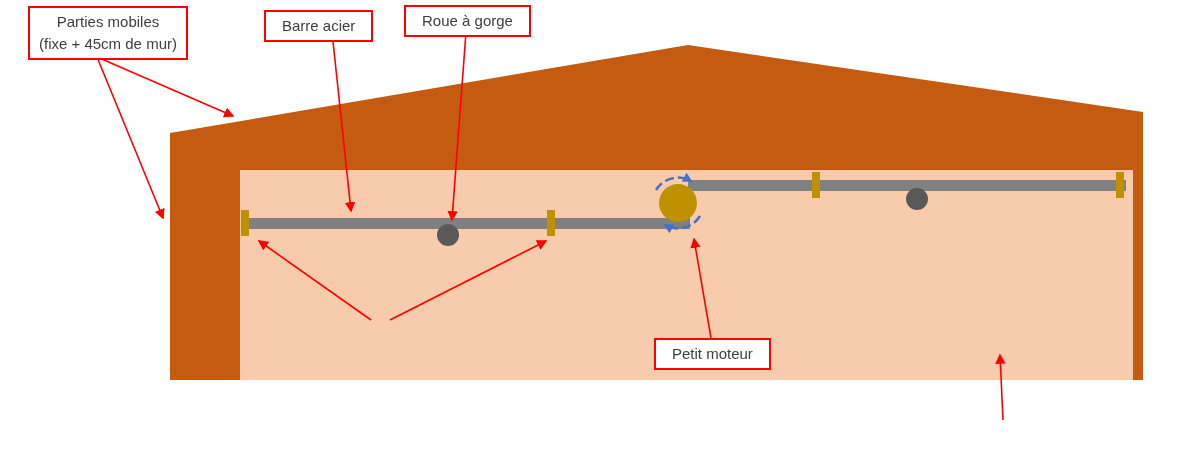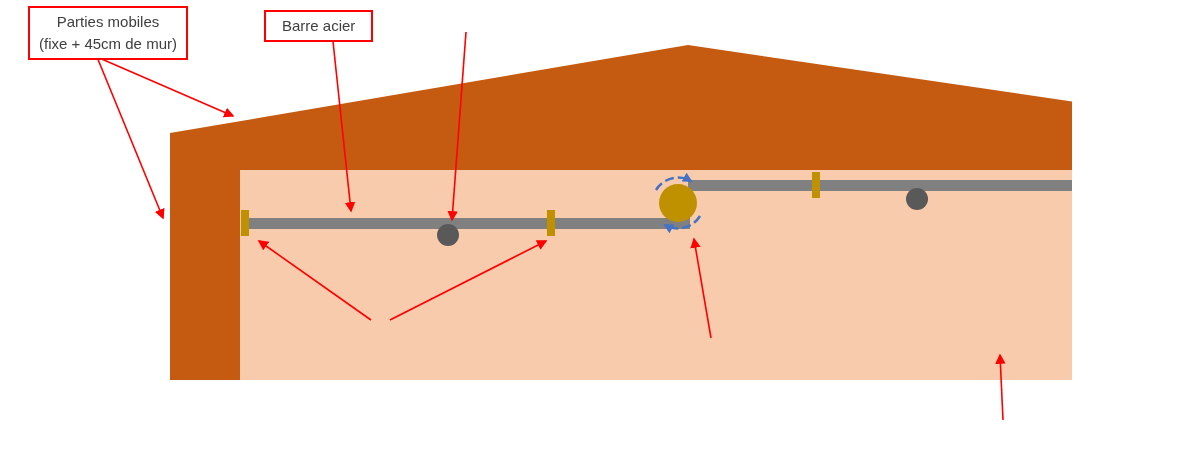--- a/index.html
+++ b/index.html
@@ -1,21 +1,21 @@
 <!DOCTYPE html>
 <html><head>
 <meta charset="utf-8">
 <style>
   * { margin: 0; padding: 0; box-sizing: border-box; }
   html, body { background: #ffffff; }
   body { font-family: "Liberation Sans", sans-serif; }
 
   .canvas {
     position: relative;
-    width: 1072px;
+    width: 1200px;
     height: 459px;
     background: #ffffff;
     overflow: hidden;
   }
 
   .canvas svg {
     position: absolute;
     left: 0;
     top: 0;
   }
@@ -85,17 +85,23 @@
 
   <div class="label-box multiline" style="left:28px; top:6px;">
     <span>Parties mobiles</span>
     <span>(fixe + 45cm de mur)</span>
   </div>
 
   <div class="label-box" style="left:264px; top:10px;">
     <span>Barre acier</span>
   </div>
 
+  <div class="label-box" style="left:404px; top:5px;">
+    <span>Roue à gorge</span>
+  </div>
 
 
+  <div class="label-box" style="left:654px; top:338px;">
+    <span>Petit moteur</span>
+  </div>
 
 
 </div>
 
 </body></html>

